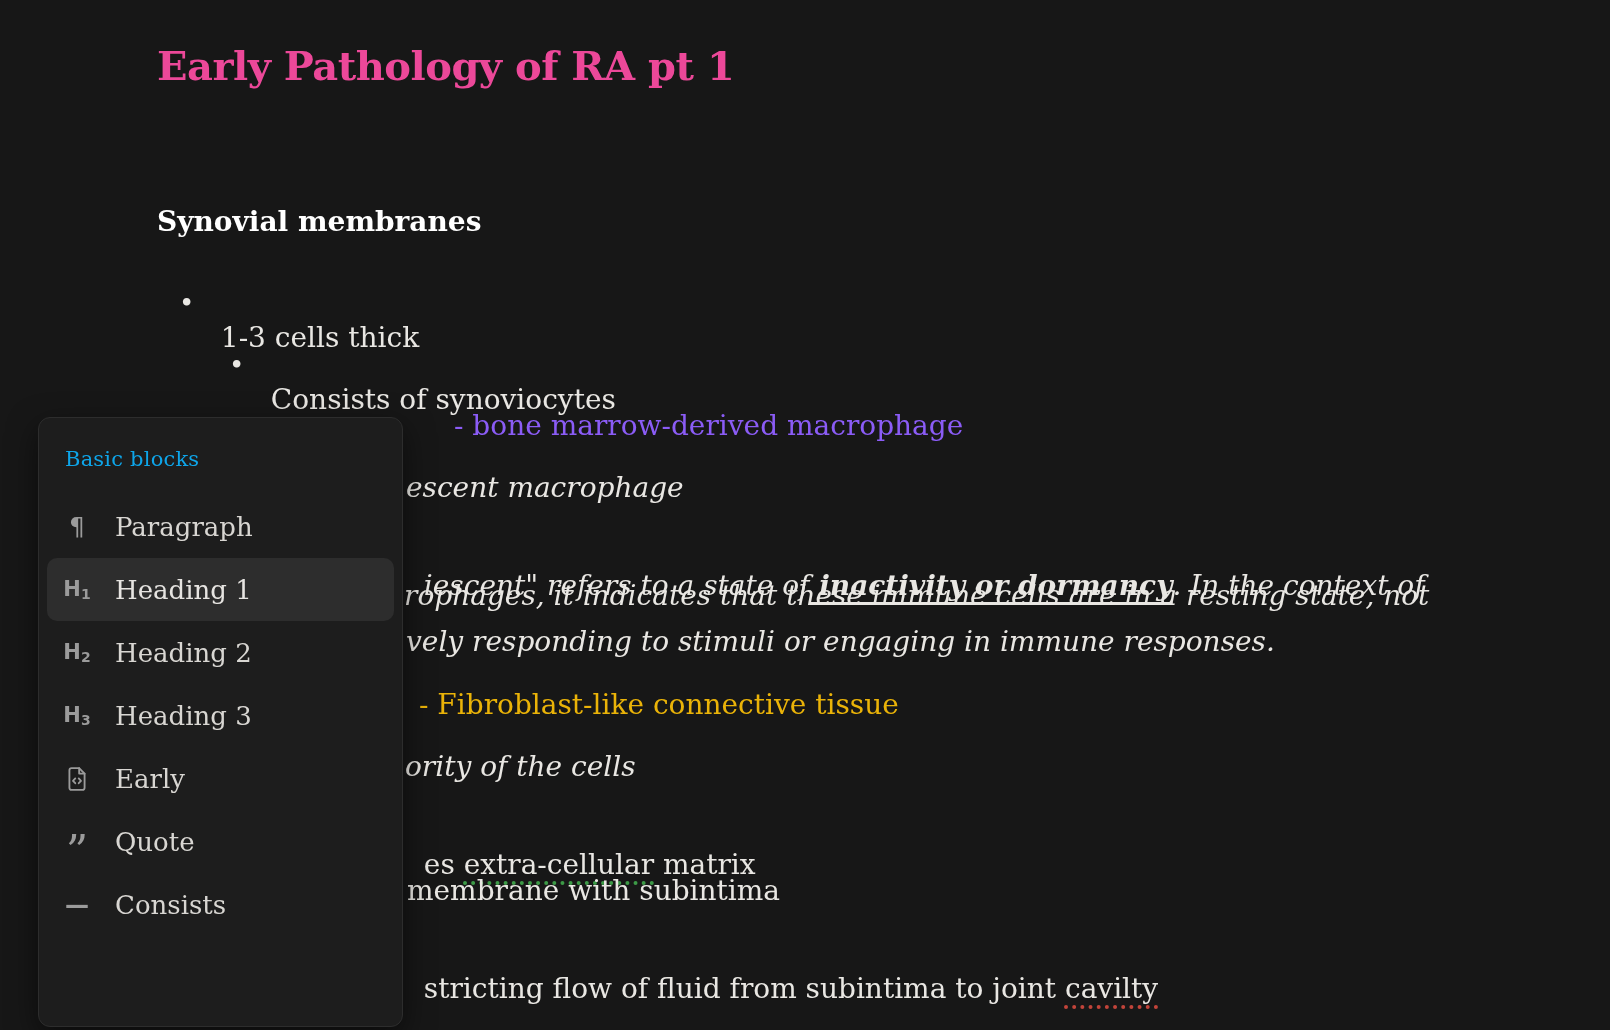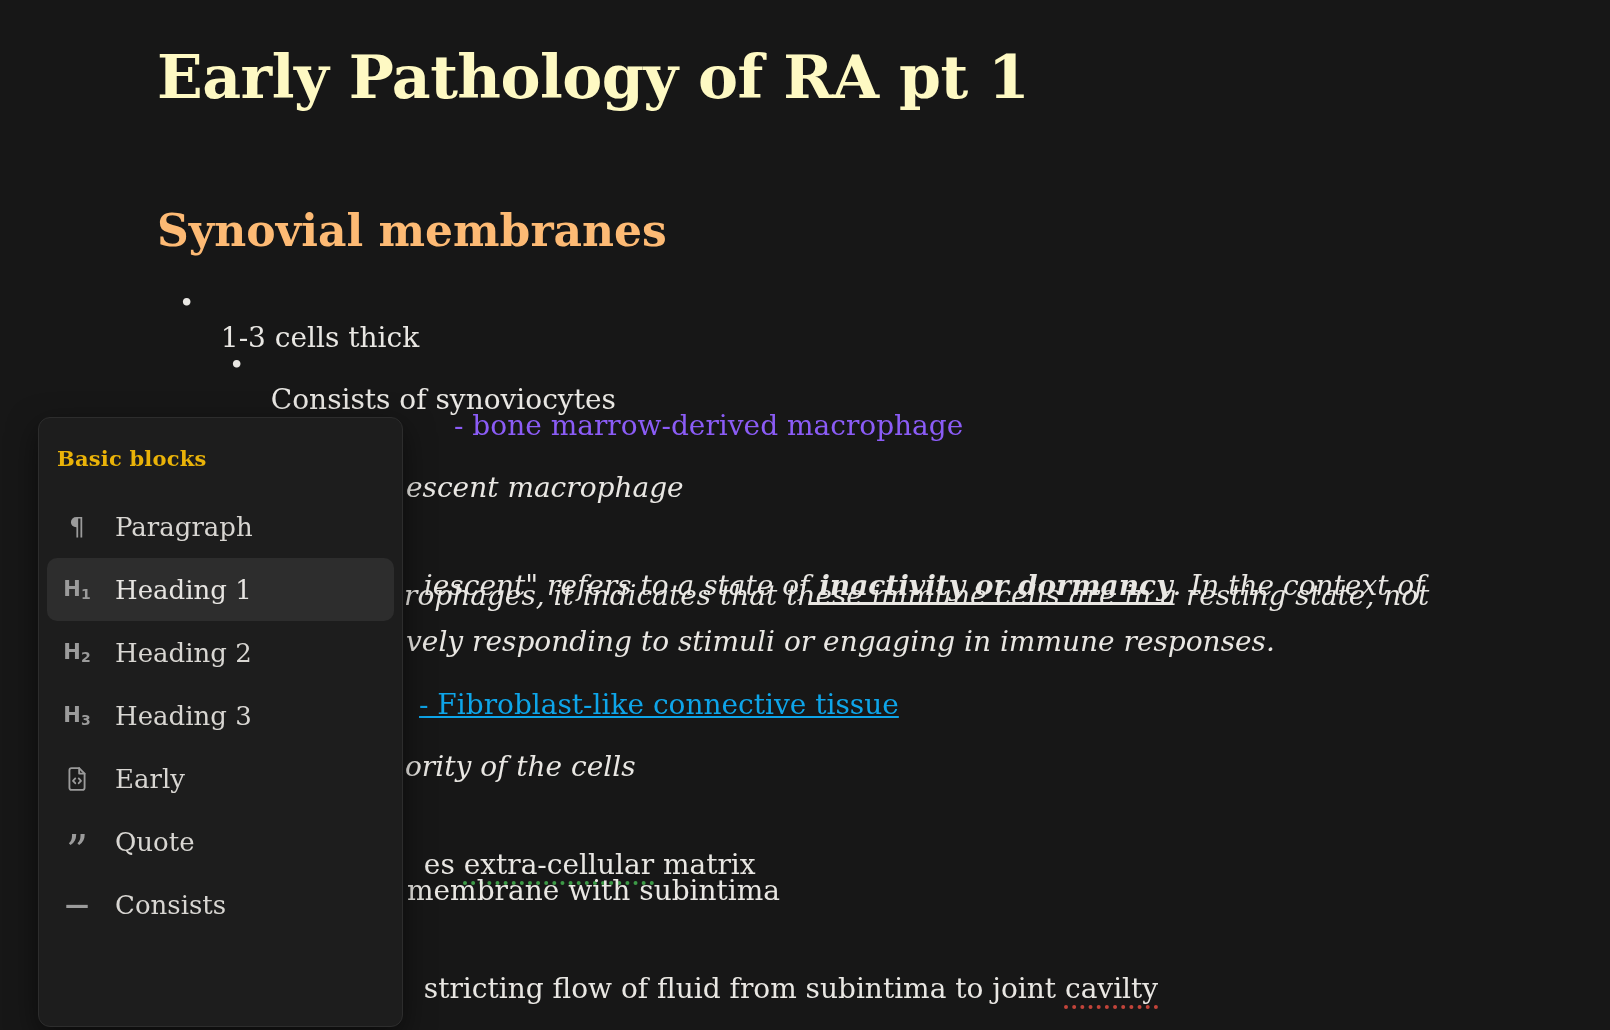--- a/index.html
+++ b/index.html
@@ -3,26 +3,26 @@
 <meta charset="utf-8">
 <style>
   html,body{margin:0;padding:0;}
   body{
     width:1610px;height:1030px;position:relative;overflow:hidden;
     background:#171717;
     font-family:"DejaVu Serif","Liberation Serif",serif;
     color:#eae8e4;
   }
   .abs{position:absolute;white-space:pre;}
-  .doc-title{left:157px;top:42px;font-size:60px;font-weight:700;letter-spacing:-0.5px;color:#fef9c3;}
-  .doc-h2{left:157px;top:205px;font-size:44px;font-weight:700;color:#fdba74;}
+  .doc-title{left:157px;top:42px;font-size:40px;font-weight:700;letter-spacing:-0.5px;color:#ec4899;}
+  .doc-h2{left:157px;top:205px;font-size:28px;font-weight:700;color:#ffffff;}
   .body-line{font-size:28px;line-height:36px;color:#e9e7e3;}
   .italic{font-style:italic;}
   .red{color:#8b5cf6;margin-left:35px;}
-  .orange{color:#0ea5e9;text-decoration:underline;}
+  .orange{color:#eab308;}
   .bullet{padding-left:0;}
   .bullet::before{
     content:"•";position:absolute;left:-24px;top:1px;font-size:26px;color:#e9e7e3;
   }
   .strong-underline{
     font-weight:700;
     text-decoration:underline;
     text-decoration-thickness:3px;
     text-underline-offset:7px;
   }
@@ -39,21 +39,21 @@
   }
 
   
   .menu{
     position:absolute;left:38px;top:417px;width:365px;height:610px;
     background:#1d1d1d;border:1px solid #2d2d2d;border-radius:12px;
     box-shadow:0 10px 30px rgba(0,0,0,0.5);
     z-index:10;box-sizing:border-box;
   }
   .menu-label{
-    margin:30px 0 25px 18px;font-size:21px;font-weight:700;color:#eab308;
+    margin:30px 0 25px 26px;font-size:21px;font-weight:400;color:#0ea5e9;
     letter-spacing:0.2px;line-height:22px;
   }
   .menu-item{
     height:63px;margin:0 8px;padding:0 12px;border-radius:10px;
     display:flex;align-items:center;gap:20px;
     font-size:26px;color:#d8d6d2;cursor:pointer;
   }
   .menu-item.active{background:#2d2d2d;color:#e6e4e1;}
   .menu-icon{
     width:36px;min-width:36px;height:36px;

